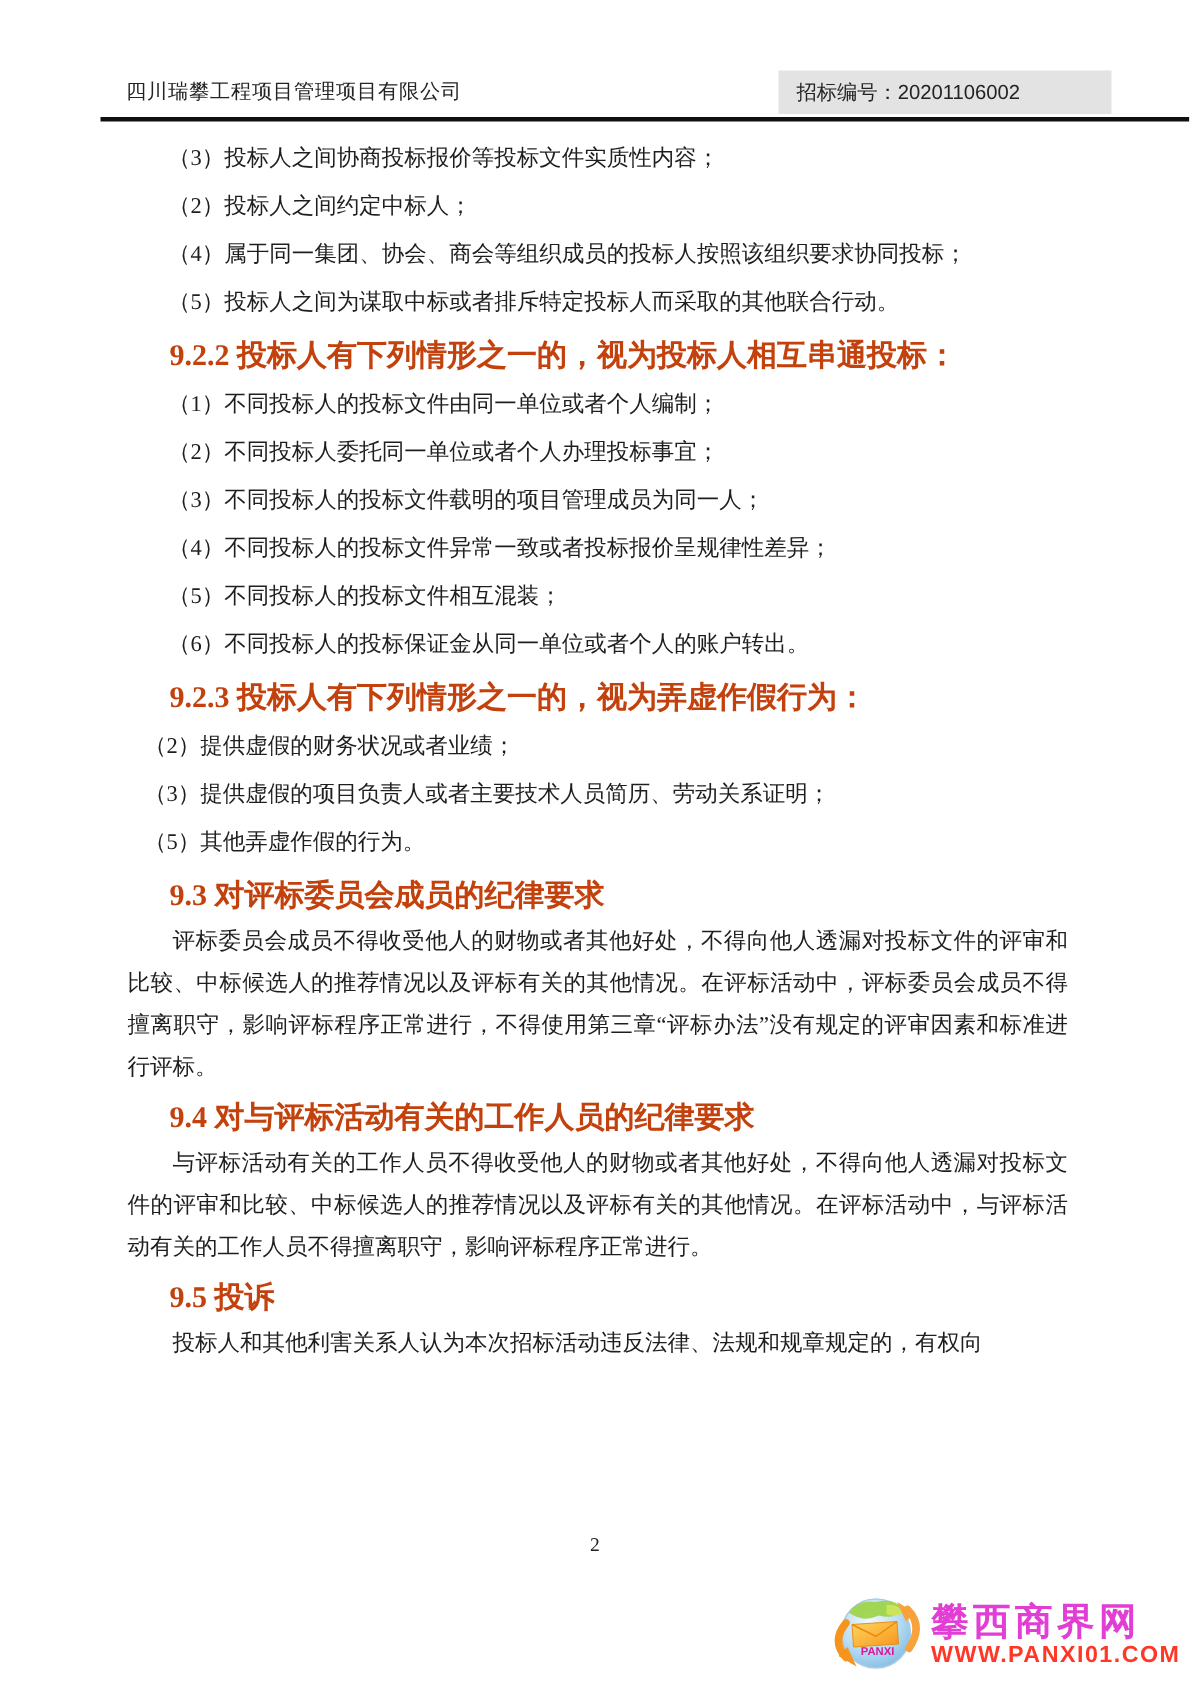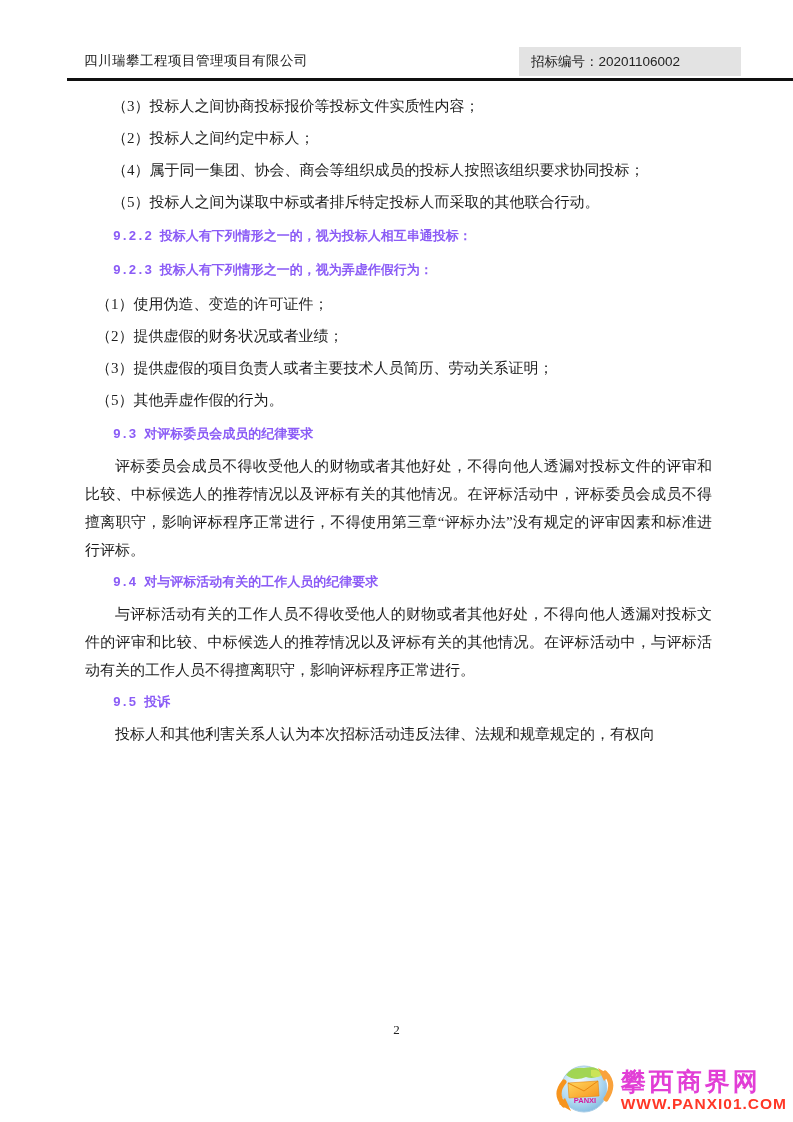--- a/index.html
+++ b/index.html
@@ -54,27 +54,27 @@
   }
   .list-block { margin: 0; }
   .list-block .list-item {
     line-height: 32px;
     font-size: 15px;
     padding-left: 27px;
     white-space: nowrap;
   }
   .list-block.small-indent .list-item { padding-left: 11px; }
   .sec-heading {
-    font-size: 13px;
+    font-size: 20px;
     font-weight: bold;
-    color: #8b5cf6;
+    color: #c2410c;
     line-height: 30px;
     margin: 4px 0 2px 0;
     padding-left: 28px;
-    font-family: Liberation Mono, monospace;
+    font-family: Liberation Serif, serif;
   }
   .para {
     font-size: 15px;
     line-height: 28px;
     text-align: justify;
     text-indent: 2em;
     margin: 2px 0 4px 0;
   }
   
   .page-number {
@@ -129,24 +129,31 @@
 
   <div class="main">
     <div class="list-block">
         <div class="list-item">（3）投标人之间协商投标报价等投标文件实质性内容；</div>
         <div class="list-item">（2）投标人之间约定中标人；</div>
         <div class="list-item">（4）属于同一集团、协会、商会等组织成员的投标人按照该组织要求协同投标；</div>
         <div class="list-item">（5）投标人之间为谋取中标或者排斥特定投标人而采取的其他联合行动。</div>
       </div>
 
     <div class="sec-heading">9.2.2 投标人有下列情形之一的，视为投标人相互串通投标：</div>
+    <div class="list-block">
+        <div class="list-item">（1）不同投标人的投标文件由同一单位或者个人编制；</div>
+        <div class="list-item">（2）不同投标人委托同一单位或者个人办理投标事宜；</div>
+        <div class="list-item">（3）不同投标人的投标文件载明的项目管理成员为同一人；</div>
+        <div class="list-item">（4）不同投标人的投标文件异常一致或者投标报价呈规律性差异；</div>
+        <div class="list-item">（5）不同投标人的投标文件相互混装；</div>
+        <div class="list-item">（6）不同投标人的投标保证金从同一单位或者个人的账户转出。</div>
+      </div>
 
     <div class="sec-heading">9.2.3 投标人有下列情形之一的，视为弄虚作假行为：</div>
     <div class="list-block small-indent">
-        <div class="list-item">（1）使用伪造、变造的许可证件；</div>
         <div class="list-item">（2）提供虚假的财务状况或者业绩；</div>
         <div class="list-item">（3）提供虚假的项目负责人或者主要技术人员简历、劳动关系证明；</div>
         <div class="list-item">（5）其他弄虚作假的行为。</div>
       </div>
 
     <div class="sec-heading">9.3 对评标委员会成员的纪律要求</div>
     <p class="para">评标委员会成员不得收受他人的财物或者其他好处，不得向他人透漏对投标文件的评审和比较、中标候选人的推荐情况以及评标有关的其他情况。在评标活动中，评标委员会成员不得擅离职守，影响评标程序正常进行，不得使用第三章“评标办法”没有规定的评审因素和标准进行评标。</p>
 
     <div class="sec-heading">9.4 对与评标活动有关的工作人员的纪律要求</div>
     <p class="para">与评标活动有关的工作人员不得收受他人的财物或者其他好处，不得向他人透漏对投标文件的评审和比较、中标候选人的推荐情况以及评标有关的其他情况。在评标活动中，与评标活动有关的工作人员不得擅离职守，影响评标程序正常进行。</p>

